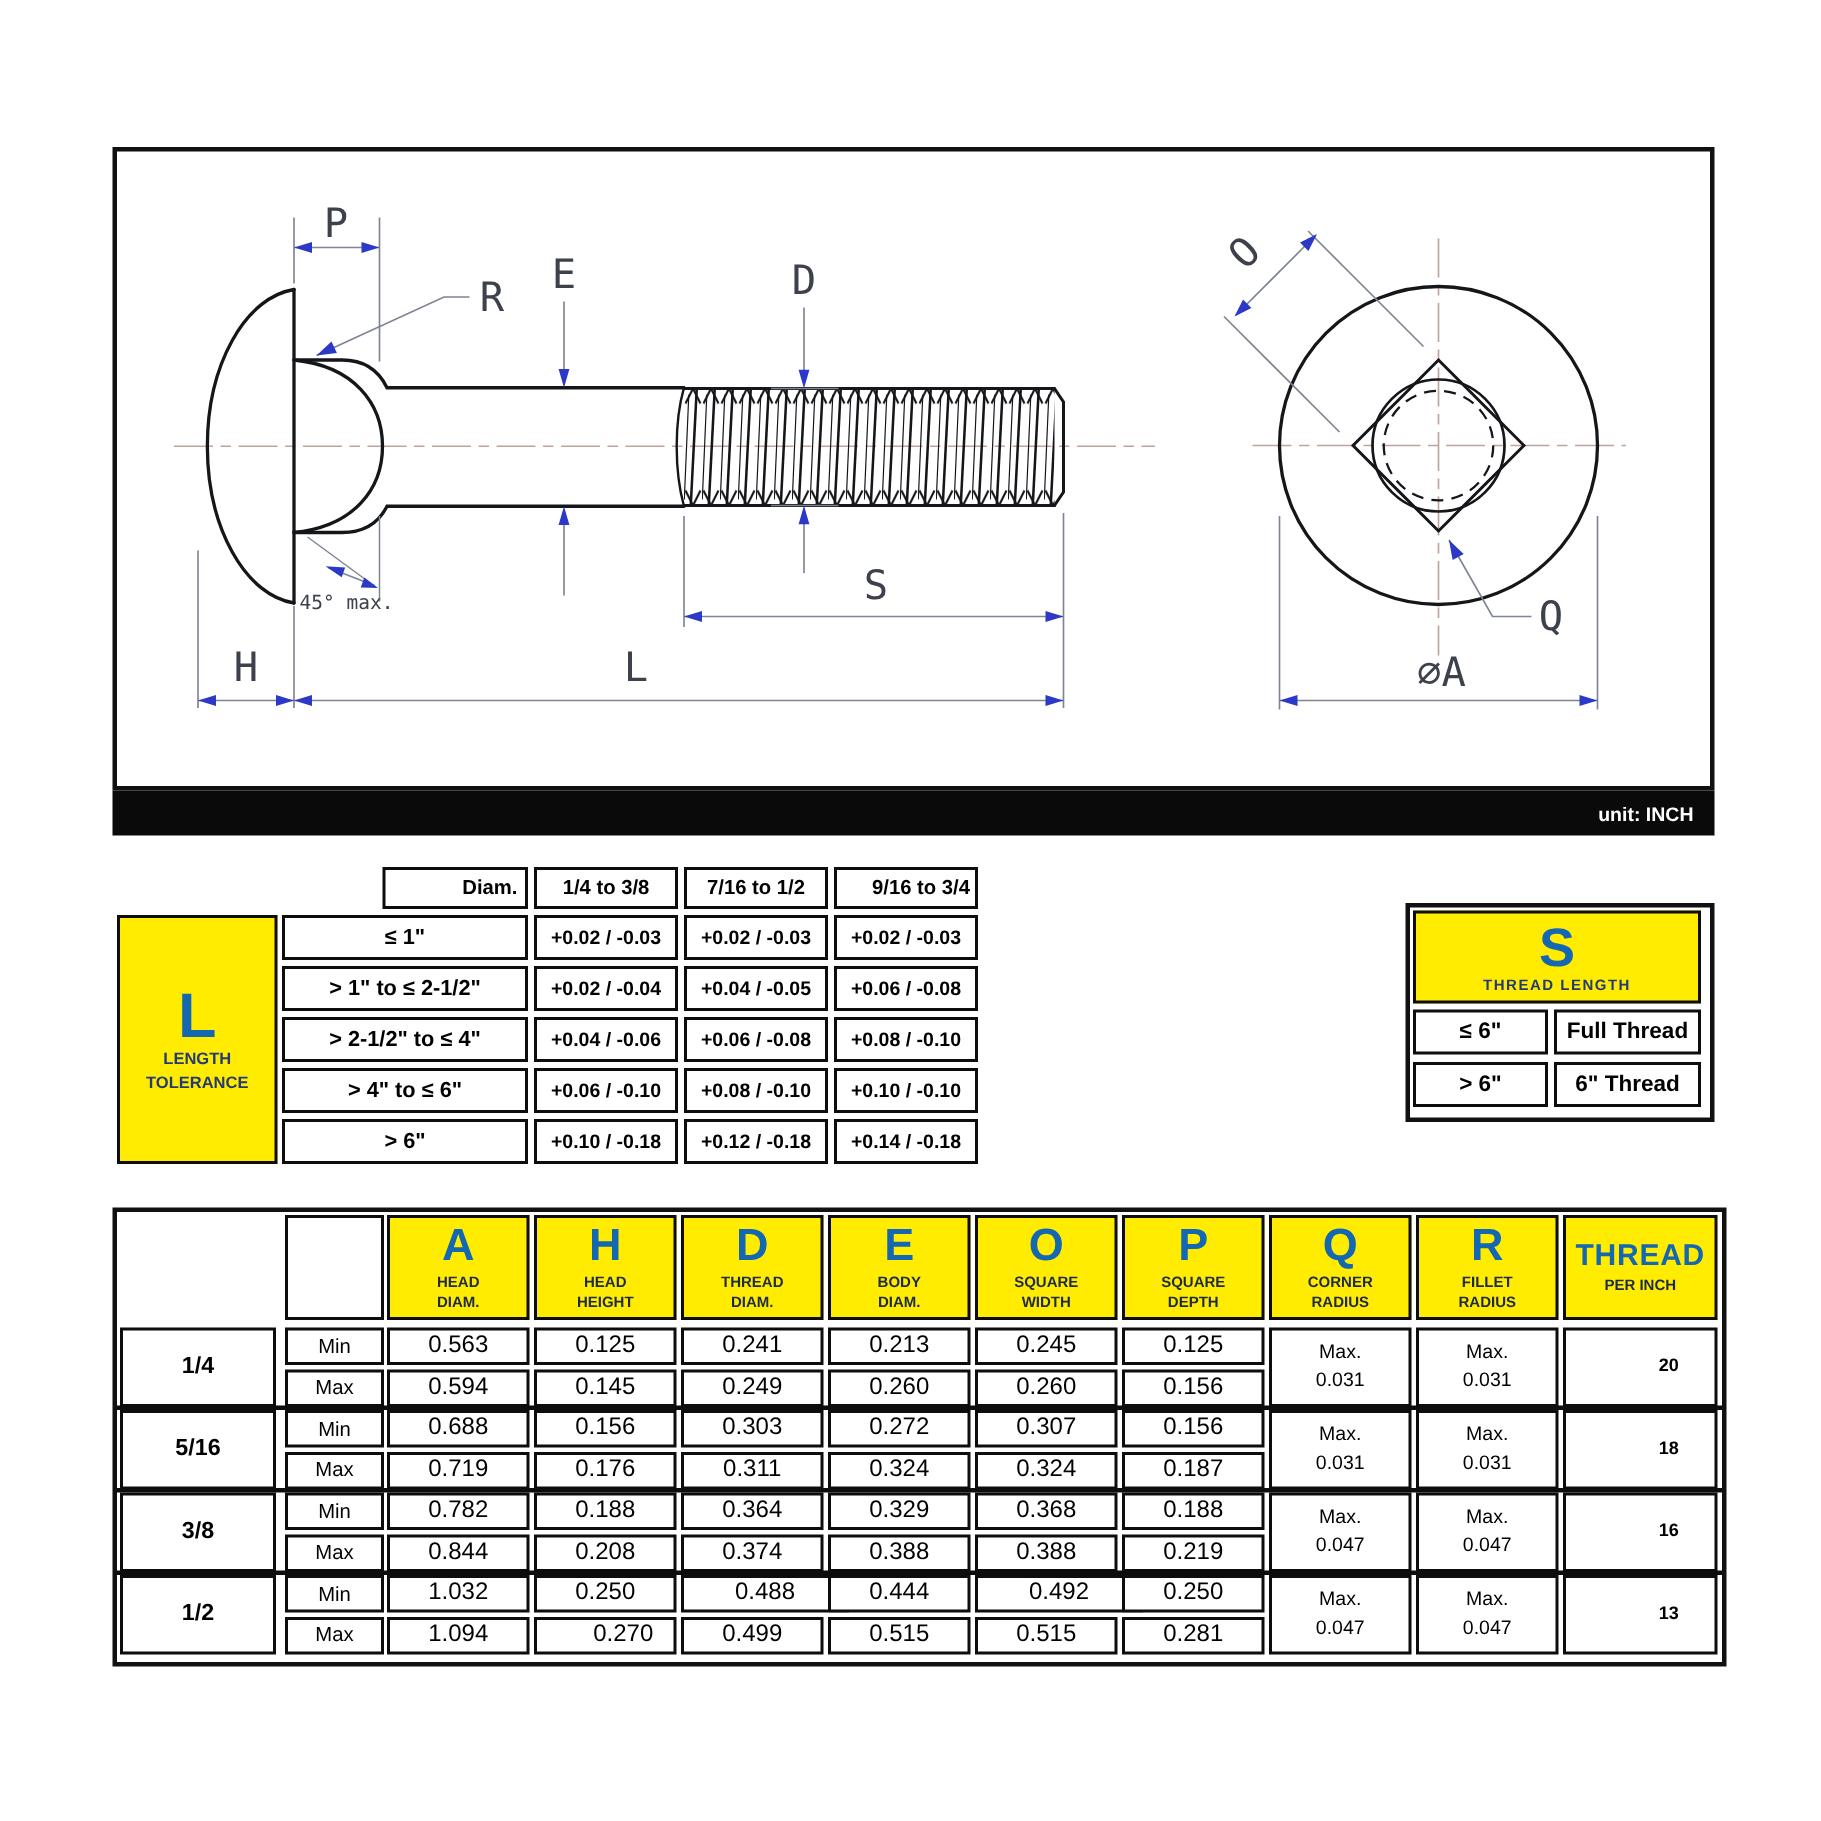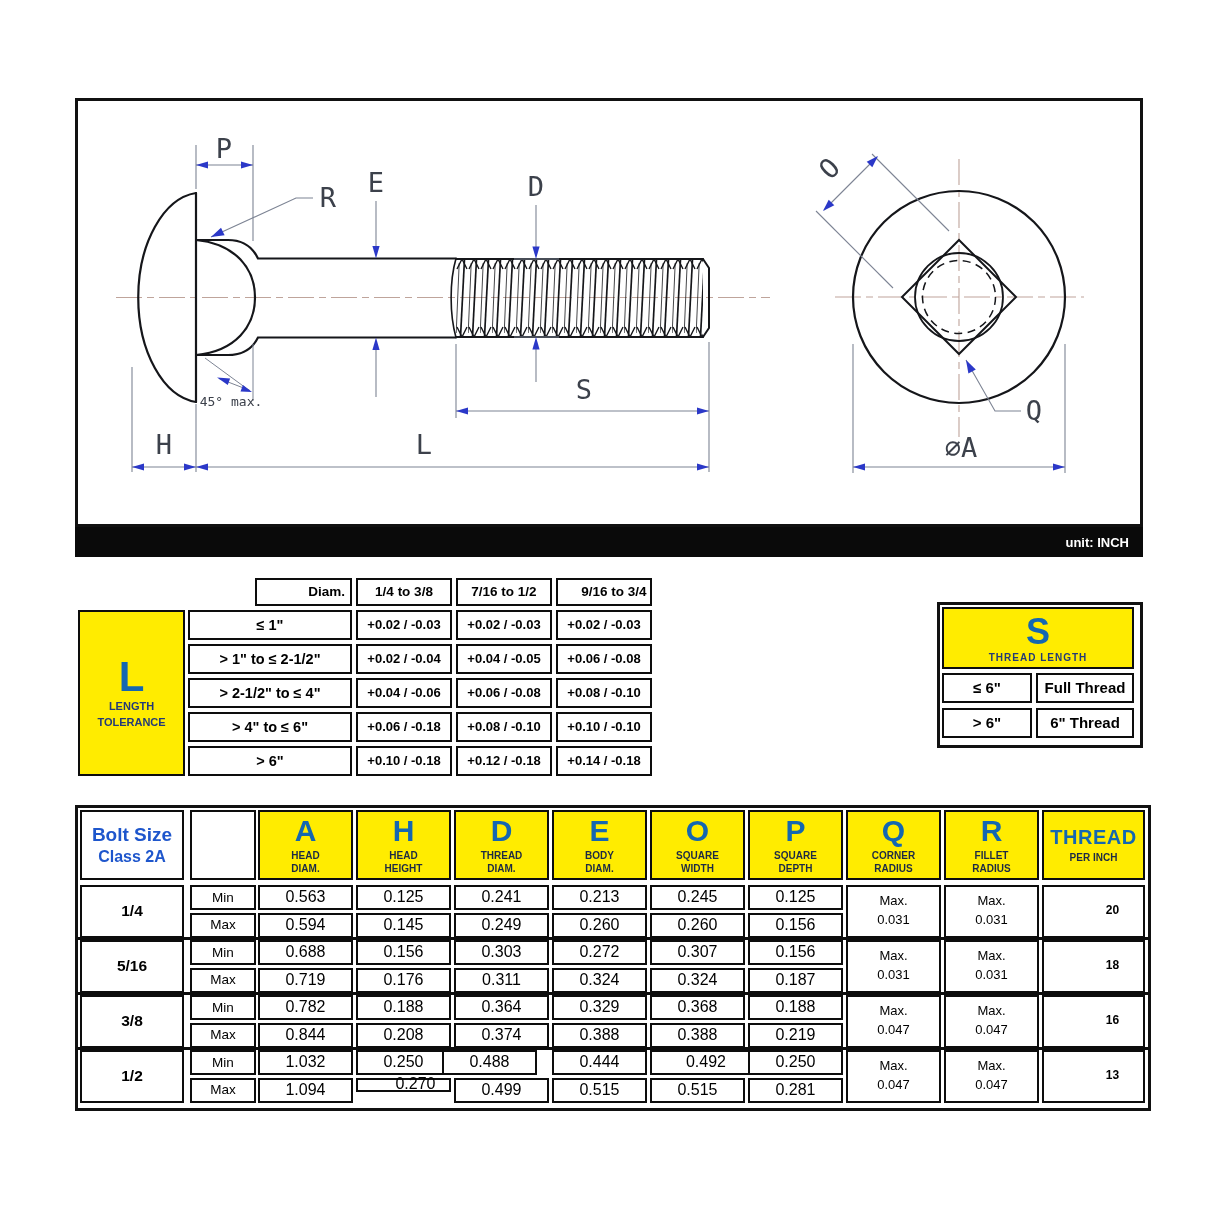--- a/index.html
+++ b/index.html
@@ -204,21 +204,21 @@
         <div class="cell tolval" style="left: 381px; top: 100px; width: 96px; height: 30px;">
           <div>+0.06 / -0.08</div>
         </div>
         <div class="cell tolval" style="left: 481px; top: 100px; width: 96px; height: 30px;">
           <div>+0.08 / -0.10</div>
         </div>
         <div class="cell range" style="left: 113px; top: 134px; width: 164px; height: 30px;">
           <div>&gt; 4" to ≤ 6"</div>
         </div>
         <div class="cell tolval" style="left: 281px; top: 134px; width: 96px; height: 30px;">
-          <div>+0.06 / -0.18</div>
+          <div>+0.06 / -0.10</div>
         </div>
         <div class="cell tolval" style="left: 381px; top: 134px; width: 96px; height: 30px;">
           <div>+0.08 / -0.10</div>
         </div>
         <div class="cell tolval" style="left: 481px; top: 134px; width: 96px; height: 30px;">
           <div>+0.10 / -0.10</div>
         </div>
         <div class="cell range" style="left: 113px; top: 168px; width: 164px; height: 30px;">
           <div>&gt; 6"</div>
         </div>
@@ -249,24 +249,20 @@
         <div class="cell stxt" style="left: 2px; top: 103px; width: 90px; height: 30px;">
           <div>&gt; 6"</div>
         </div>
         <div class="cell stxt" style="left: 96px; top: 103px; width: 98px; height: 30px;">
           <div>6" Thread</div>
         </div>
       </div>
   </div>
 
   <div style="position:absolute;left:75px;top:805px;width:1076px;height:306px;border:3px solid #111;box-sizing:border-box;">
-    <div class="cell" style="left:2px;top:2px;width:104px;height:70px;">
-      <div class="boltsize-t1">Bolt Size</div>
-      <div class="boltsize-t2">Class 2A</div>
-    </div>
     <div class="cell" style="left:112px;top:2px;width:66px;height:70px;"></div>
     <div>
         <div class="cell yellow" style="left: 180px; top: 2px; width: 95px; height: 70px;">
           <div class="hletter">A</div>
           <div class="hsub">HEAD<br>DIAM.</div>
         </div>
         <div class="cell yellow" style="left: 278px; top: 2px; width: 95px; height: 70px;">
           <div class="hletter">H</div>
           <div class="hsub">HEAD<br>HEIGHT</div>
         </div>
@@ -475,39 +471,39 @@
         </div>
         <div class="cell mm" style="left: 112px; top: 242px; width: 66px; height: 25px;">
           <div>Min</div>
         </div>
         <div class="cell val" style="left: 180px; top: 242px; width: 95px; height: 25px;">
           <div>1.032</div>
         </div>
         <div class="cell val" style="left: 278px; top: 242px; width: 95px; height: 25px;">
           <div>0.250</div>
         </div>
-        <div class="cell val" style="left: 364px; top: 242px; width: 95px; height: 25px;">
+        <div class="cell val" style="left: 376px; top: 242px; width: 112px; height: 25px;">
           <div>0.488</div>
         </div>
         <div class="cell val" style="left: 474px; top: 242px; width: 95px; height: 25px;">
           <div>0.444</div>
         </div>
         <div class="cell val" style="left: 572px; top: 242px; width: 112px; height: 25px;">
           <div>0.492</div>
         </div>
         <div class="cell val" style="left: 670px; top: 242px; width: 95px; height: 25px;">
           <div>0.250</div>
         </div>
         <div class="cell mm" style="left: 112px; top: 269.5px; width: 66px; height: 25px;">
           <div>Max</div>
         </div>
         <div class="cell val" style="left: 180px; top: 269.5px; width: 95px; height: 25px;">
           <div>1.094</div>
         </div>
-        <div class="cell val" style="left: 278px; top: 269.5px; width: 95px; height: 14px; padding-left: 24px;">
+        <div class="cell val" style="left: 278px; top: 269.5px; width: 95px; height: 25px; padding-left: 24px;">
           <div>0.270</div>
         </div>
         <div class="cell val" style="left: 376px; top: 269.5px; width: 95px; height: 25px;">
           <div>0.499</div>
         </div>
         <div class="cell val" style="left: 474px; top: 269.5px; width: 95px; height: 25px;">
           <div>0.515</div>
         </div>
         <div class="cell val" style="left: 572px; top: 269.5px; width: 95px; height: 25px;">
           <div>0.515</div>

